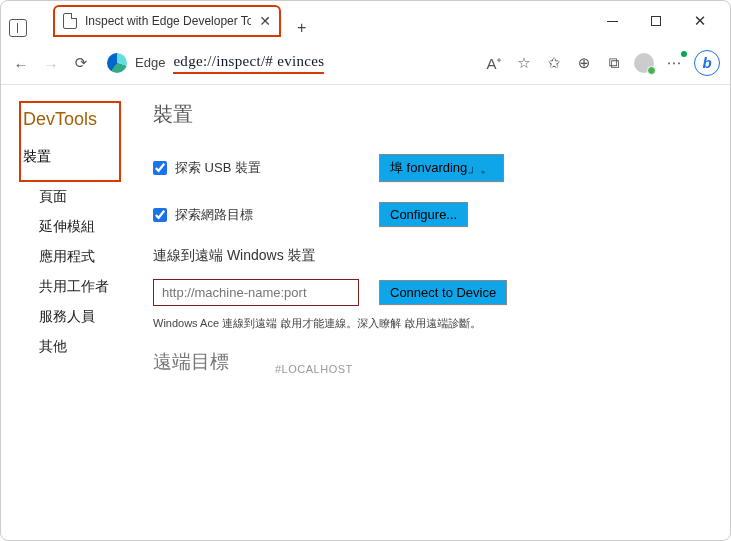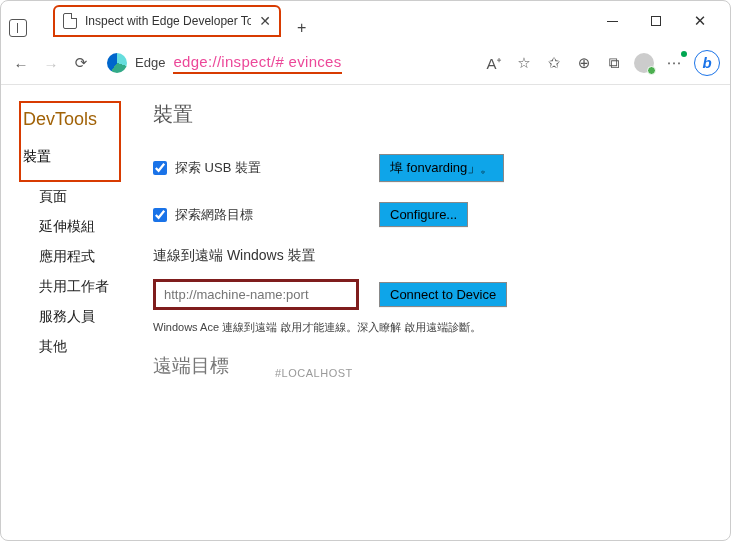--- a/index.html
+++ b/index.html
@@ -20,21 +20,21 @@
   .win-btn { width:44px; height:30px; display:flex; align-items:center; justify-content:center; font-size:12px; color:#333; }
   .win-btn.max { }
   .win-btn .sq { width:10px; height:10px; border:1px solid #333; }
   .win-btn .dash { width:11px; height:1px; background:#333; }
   .win-btn .x { font-size:15px; }
 
   .toolbar { display:flex; align-items:center; height:44px; padding:0 10px; gap:10px; border-bottom:1px solid #e3e3e3; }
   .tb-icon { width:20px; height:20px; display:flex; align-items:center; justify-content:center; color:#555; font-size:15px; }
   .url-area { display:flex; align-items:center; flex:0 0 auto; gap:8px; margin-left:6px; }
   .edge-label { font-size:13px; color:#444; }
-  .url-text { font-size:15px; color:#ec4899; border-bottom:2px solid #d83b01; padding:2px 0; letter-spacing:0.3px;}
+  .url-text { font-size:15px; color:#0f172a; border-bottom:2px solid #d83b01; padding:2px 0; letter-spacing:0.3px;font-family:Liberation Serif, serif;}
   .toolbar .grow { flex:1; }
   .edge-logo { width:20px; height:20px; border-radius:50%; background:conic-gradient(#6dd 0 30%, #3a8 30% 60%, #06c 60% 100%); }
   .bing-logo { width:26px; height:26px; border:1.5px solid #1a73e8; border-radius:50%; display:flex; align-items:center; justify-content:center; }
   .bing-b { color:#1a73e8; font-weight:bold; font-style:italic; font-size:15px;}
   .avatar { width:20px; height:20px; border-radius:50%; background:#ccc; position:relative;}
   .avatar::after{content:""; position:absolute; right:-2px; bottom:-2px; width:7px; height:7px; border-radius:50%; background:#4caf50; border:1px solid #fff;}
   .dots-badge{ position:relative;}
   .dots-badge::after{content:""; position:absolute; top:-2px; right:-3px; width:6px; height:6px; background:#00a651; border-radius:50%;}
 
   .content { display:flex; height: calc(541px - 84px); }
@@ -46,21 +46,21 @@
   .side-plain { padding-left:20px; }
 
   .main { flex:1; padding:16px 22px 0 34px; }
   .h1 { font-size:20px; color:#555; font-weight:400; margin-bottom:26px;}
   .row { display:flex; align-items:center; margin-bottom:20px; }
   .row .lbl-group { display:flex; align-items:center; gap:8px; width:226px;}
   .chk { width:14px; height:14px; accent-color:#1a73e8;}
   .btn { border:1px solid #888; background:#0ea5e9; padding:4px 10px; font-size:13px; box-shadow:0 1px 0 rgba(0,0,0,.05);}
   .subhead { font-size:14px; color:#333; margin:6px 0 14px 0;}
   .conn-row { display:flex; align-items:center; gap:20px; margin-bottom:10px;}
-  .conn-input { width:206px; padding:5px 8px; border:3px solid #7f1d1d; color:#888; font-size:13px;}
+  .conn-input { width:206px; padding:5px 8px; border:1px solid #7f1d1d; color:#888; font-size:13px;}
   .note { font-size:11px; color:#444; margin:2px 0 18px 0;}
   .subhead2 { font-size:14px; color:#222; margin:10px 0 22px 0;}
   .remote-row { display:flex; align-items:flex-end; gap:46px;}
   .remote-title { font-size:19px; color:#777; font-weight:400;}
   .remote-tag { font-size:11px; color:#999; letter-spacing:0.5px;}
 </style>
 </head>
 <body>
 
 <div class="titlebar">

